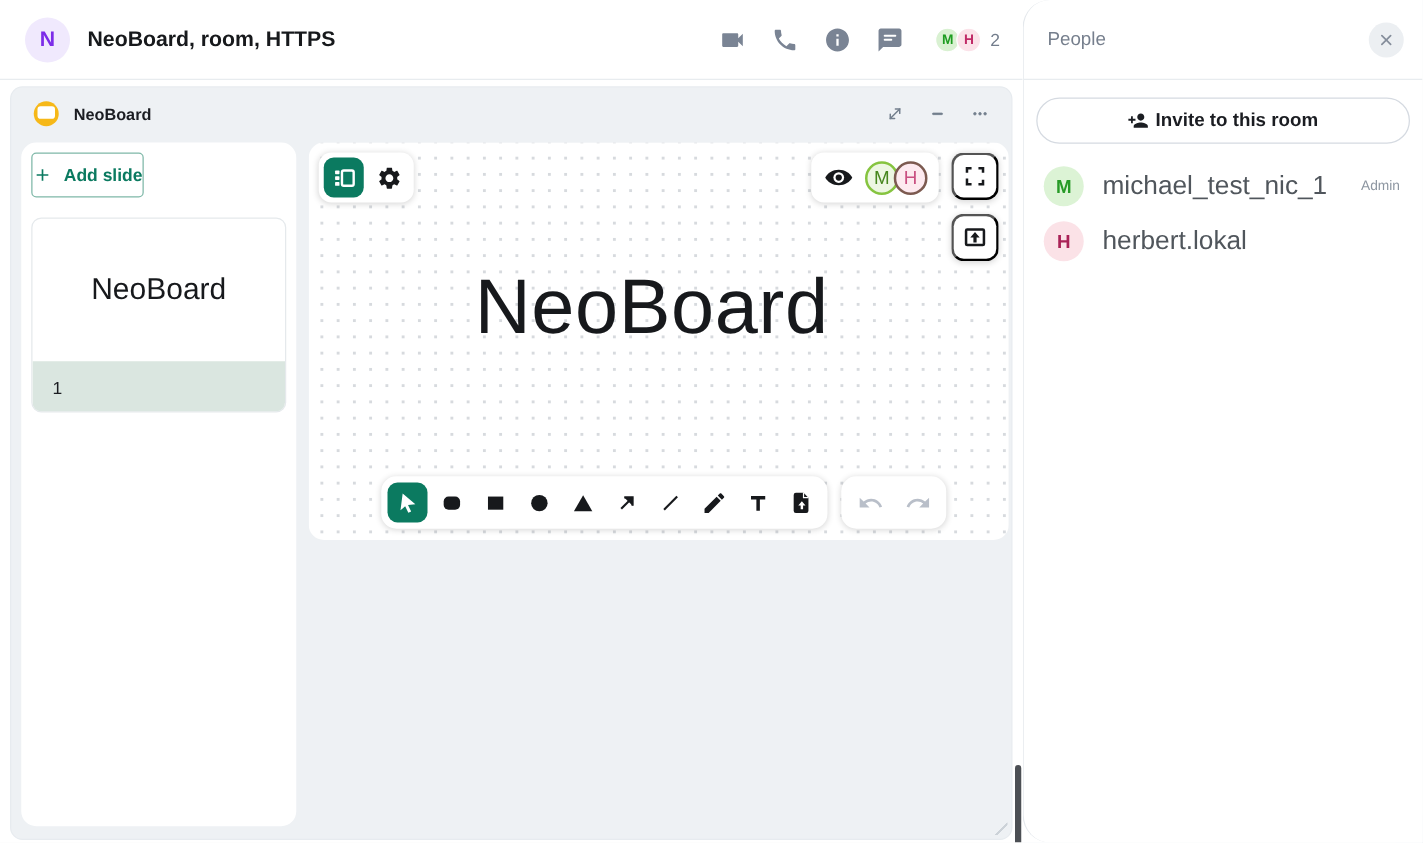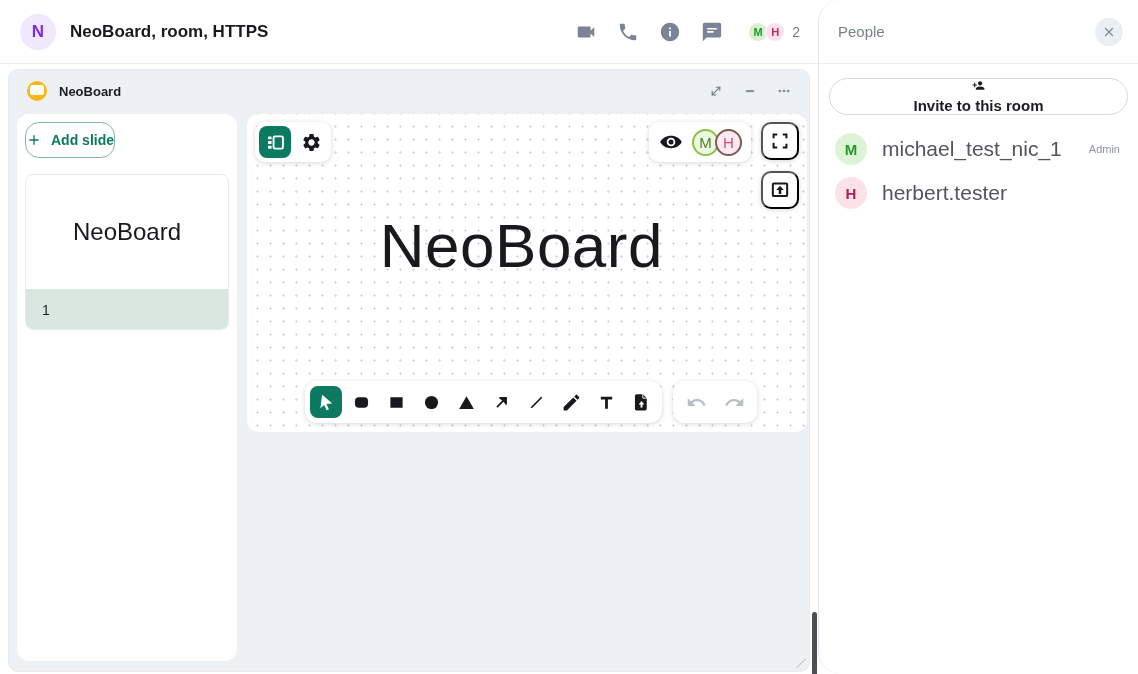--- a/index.html
+++ b/index.html
@@ -36,21 +36,21 @@
   .widget-title { margin-left:12px; font-size:13px; font-weight:700; color:#1b1d22; }
   .widget-actions { margin-left:auto; display:flex; align-items:center; gap:19px; }
   .wicon { width:15px; height:15px; display:flex; align-items:center; justify-content:center; cursor:pointer; }
   .wicon svg { width:14px; height:14px; stroke:#737f8d; fill:#737f8d; }
 
   .widget-body { position:absolute; left:8px; right:8px; top:44px; bottom:10px; }
 
   
   .slides-panel { position:absolute; left:0; top:0; bottom:0; width:220px; background:#fff;
                   border-radius:12px; }
-  .add-slide { margin:8px; height:36px; border:1px solid #7fb8a8; border-radius:14px; background:#fff;
+  .add-slide { margin:8px; height:36px; border:1px solid #7fb8a8; border-radius:4px; background:#fff;
                display:flex; align-items:center; justify-content:center; gap:9px; cursor:pointer; }
   .add-slide svg { width:16px; height:16px; fill:#0b7a60; }
   .add-slide span { font-size:14px; font-weight:700; color:#0b7a60; }
   .slide-card { margin:16px 8px 0; height:156px; border:1px solid #e5e9ec; border-radius:8px;
                 overflow:hidden; cursor:pointer; background:#fff; }
   .slide-preview { height:114px; display:flex; align-items:center; justify-content:center;
                    font-size:24px; color:#17191c; }
   .slide-footer { height:41px; background:#dae6e0; display:flex; align-items:center;
                   padding-left:16px; font-size:14px; color:#1b1d22; }
 
@@ -98,21 +98,21 @@
 
   
   .people { width:320px; background:#fff; border-left:1px solid #e4e8ec; display:flex; flex-direction:column;border-radius:22px; }
   .people-header { height:64px; flex:0 0 64px; display:flex; align-items:center;
                    padding:0 15px 0 19px; border-bottom:1px solid #e8ecef; }
   .people-title { font-size:15px; color:#767f8d; }
   .close-btn { margin-left:auto; width:28px; height:28px; border-radius:50%; background:#eceff2;
                display:flex; align-items:center; justify-content:center; cursor:pointer; border:none; }
   .close-btn svg { width:14px; height:14px; stroke:#858e9b; }
   .invite-btn { margin:14px 10px 12px; height:37px; border:1px solid #d5dae1; border-radius:20px;
-                background:#fff; display:flex; align-items:center; justify-content:center; gap:5px; cursor:pointer;flex-direction:column; }
+                background:#fff; display:flex; align-items:center; justify-content:center; gap:5px; cursor:pointer; }
   .invite-btn svg { width:17px; height:17px; fill:#1b1d22; }
   .invite-btn span { font-size:15px; font-weight:700; color:#1b1d22; }
   .member-row { height:44px; display:flex; align-items:center; padding:0 18px 0 16px; gap:15px; cursor:pointer; }
   .member-avatar { width:32px; height:32px; border-radius:50%; font-size:15px; font-weight:700;
                    display:flex; align-items:center; justify-content:center; flex:0 0 32px; }
   .ma-m { background:#dcf3d5; color:#279b27; }
   .ma-h { background:#fbe2e7; color:#aa2257; }
   .member-name { font-size:21px; color:#50565c; }
   .member-role { margin-left:auto; font-size:11px; color:#8d96a1; }
 </style>
@@ -344,19 +344,19 @@
     </button>
 
     <div class="member-list">
       <div class="member-row">
         <div class="member-avatar ma-m">M</div>
         <div class="member-name">michael_test_nic_1</div>
         <div class="member-role">Admin</div>
       </div>
       <div class="member-row">
         <div class="member-avatar ma-h">H</div>
-        <div class="member-name">herbert.tester</div>
+        <div class="member-name">herbert.lokal</div>
         <div class="member-role"></div>
       </div>
     </div>
   </div>
 
 </div>
 
 </body></html>

